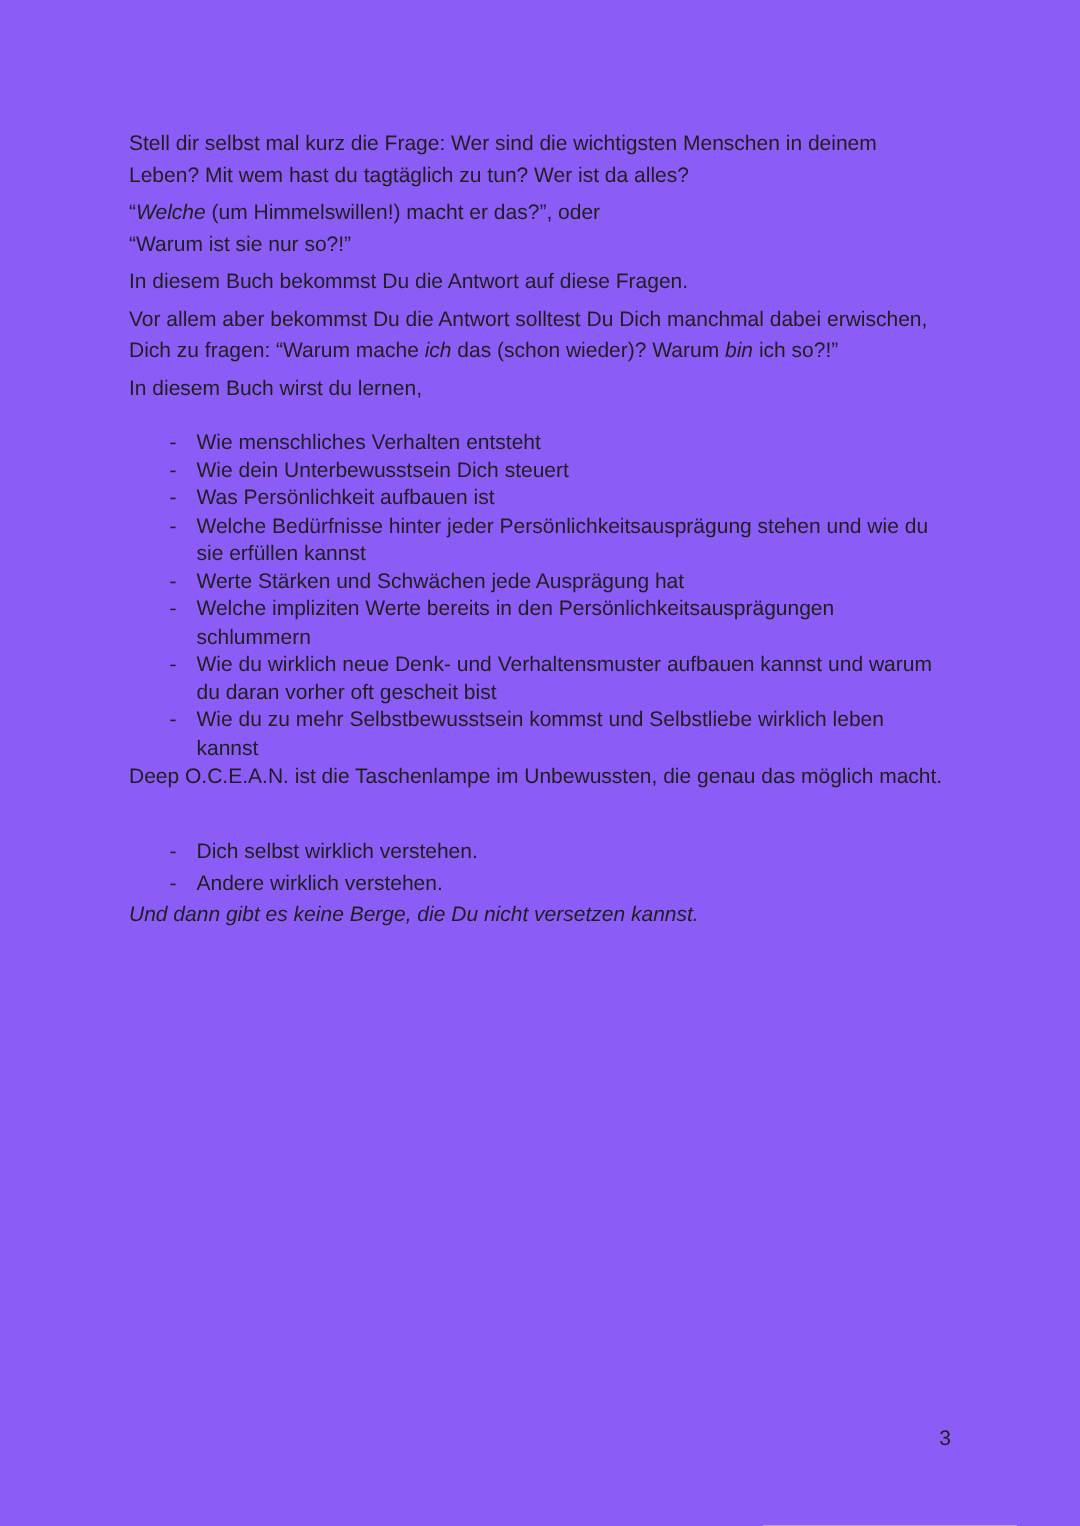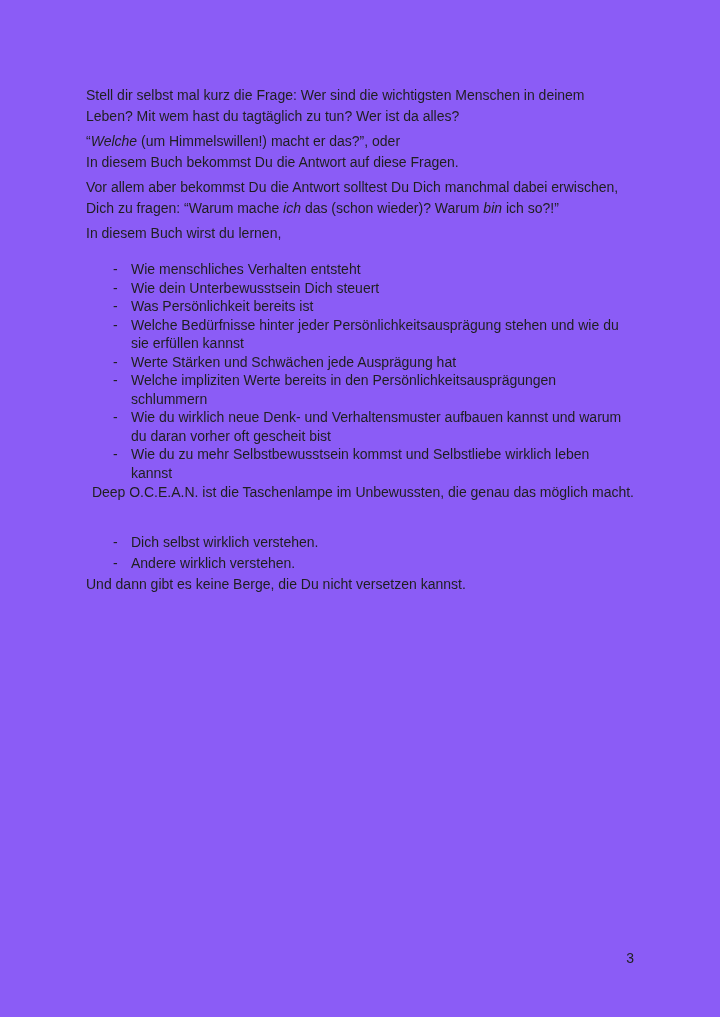--- a/index.html
+++ b/index.html
@@ -23,60 +23,61 @@
   }
   p.para { margin:0 0 4px 0; }
   p.quote-line-first { margin-bottom:0; }
   em { font-style:italic; }
   .p-learn-intro { margin-top:11px; }
   .learn-list { margin-top:16px; }
   .learn-list .list-item { line-height:18.5px; }
   .list-item { display:flex; }
   .dash { width:18px; margin-left:27px; flex:none; }
   .li-text { flex:1; }
-  .p-deep-ocean { margin-top:37px;text-align:right; }
+  .p-deep-ocean { margin-top:37px; }
   .benefit-list { margin-top:29px; }
   .benefit-list .list-item { line-height:21px; }
-  .p-mountains { margin-top:16px; margin-bottom:0; }
+  .p-mountains { margin-top:16px; margin-bottom:0;font-style:italic; }
   .page-number {
     position:absolute;
     top:950px; right:86px;
     font-size:14px; line-height:16px;
     color:#1f1f1f;
   }
 </style>
 </head>
 <body>
 
 <div class="page">
   <div class="content">
 
     <p class="para">Stell dir selbst mal kurz die Frage: Wer sind die wichtigsten Menschen in deinem Leben? Mit wem hast du tagtäglich zu tun? Wer ist da alles?</p>
 
 
     <p class="para quote-line-first"><span>“</span><em>Welche</em><span> (um Himmelswillen!) macht er das?”, oder</span></p>
+    <p class="para">“Warum ist sie nur so?!”</p>
 
     <p class="para">In diesem Buch bekommst Du die Antwort auf diese Fragen.</p>
 
     <p class="para"><span>Vor allem aber bekommst Du die Antwort solltest Du Dich manchmal dabei erwischen, Dich zu fragen: “Warum mache </span><em>ich</em><span> das (schon wieder)? Warum </span><em>bin</em><span> ich so?!”</span></p>
 
     <p class="para p-learn-intro">In diesem Buch wirst du lernen,</p>
 
     <div class="learn-list">
         <div class="list-item">
           <span class="dash">-</span>
           <span class="li-text">Wie menschliches Verhalten entsteht</span>
         </div>
         <div class="list-item">
           <span class="dash">-</span>
           <span class="li-text">Wie dein Unterbewusstsein Dich steuert</span>
         </div>
         <div class="list-item">
           <span class="dash">-</span>
-          <span class="li-text">Was Persönlichkeit bereits ist</span>
+          <span class="li-text">Was Persönlichkeit aufbauen ist</span>
         </div>
         <div class="list-item">
           <span class="dash">-</span>
           <span class="li-text">Welche Bedürfnisse hinter jeder Persönlichkeitsausprägung stehen und wie du sie erfüllen kannst</span>
         </div>
         <div class="list-item">
           <span class="dash">-</span>
           <span class="li-text">Werte Stärken und Schwächen jede Ausprägung hat</span>
         </div>
         <div class="list-item">

